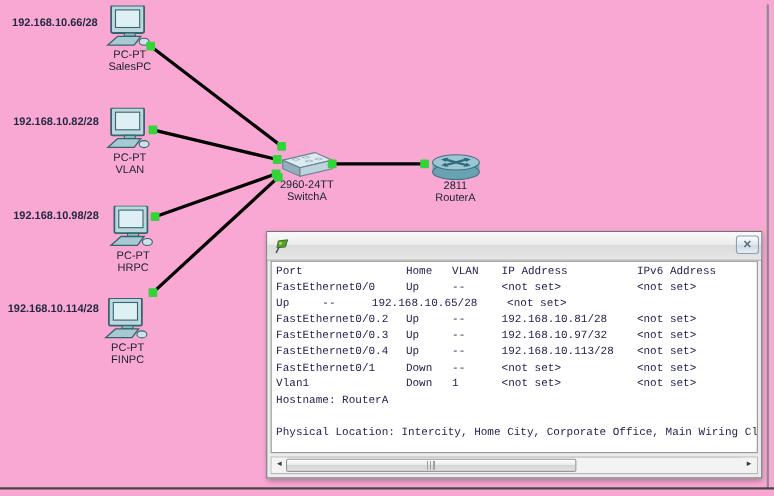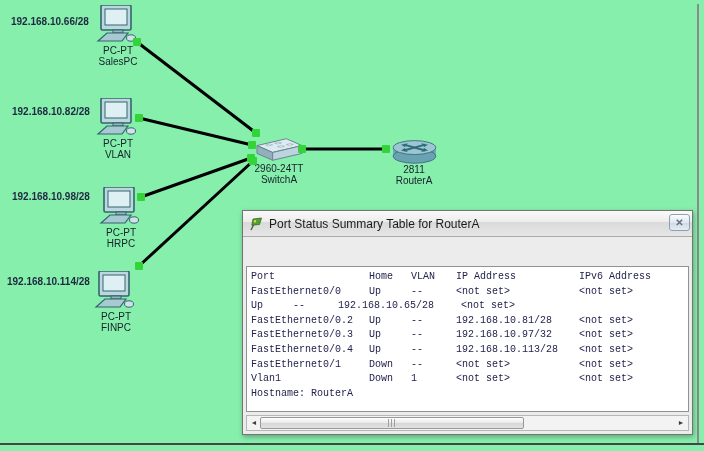--- a/index.html
+++ b/index.html
@@ -1,17 +1,17 @@
 <!DOCTYPE html>
 <html><head>
 <meta charset="utf-8">
 <style>
   html,body{margin:0;padding:0;background:#fff;}
   #screen{
-    position:relative;width:704px;height:451px;background:#86efac;
+    position:relative;width:704px;height:451px;background:#f9a8d4;
     overflow:hidden;font-family:"Liberation Sans",sans-serif;
   }
   
   .shadow-right{position:absolute;left:697px;top:4px;width:2px;height:440px;background:#8b8b8b;}
   .shadow-bottom{position:absolute;left:0px;top:443px;width:704px;height:2px;background:#454545;}
 
   
   svg.layer{position:absolute;left:0;top:0;}
   #links-layer{z-index:1;}
   #dots-layer{z-index:3;}
@@ -34,21 +34,21 @@
     position:absolute;right:2px;top:3px;width:21px;height:17px;box-sizing:border-box;
     border:1px solid #8fa0b4;border-radius:3px;
     background:linear-gradient(#fbfdfe,#dfe7ef 50%,#cdd9e4 51%,#e6edf3);
     color:#5f7183;font-size:10px;font-weight:bold;line-height:15px;text-align:center;cursor:default;
   }
   .win-content{
     position:absolute;left:3px;right:3px;top:26px;bottom:22px;
     background:#ffffff;border:1px solid #919191;
     padding:3px 0 0 4px;overflow:hidden;box-sizing:border-box;
     font-family:"Liberation Mono","DejaVu Sans Mono",monospace;
-    font-size:10px;color:#23234e;margin-top:29px;
+    font-size:10px;color:#23234e;
   }
   .trow{display:flex;height:14.6px;line-height:14.6px;white-space:pre;overflow:hidden;}
   .c-port{flex:none;width:118px;}
   .c-link{flex:none;width:42px;}
   .c-vlan{flex:none;width:45px;}
   .c-ip{flex:none;width:123px;}
   .c-ipv6{flex:1;}
   
   .hscroll{
     position:absolute;left:3px;right:3px;bottom:3px;height:16px;box-sizing:border-box;
@@ -179,21 +179,20 @@
     <rect x="249" y="157" width="8" height="8" rx="1" fill="#35d33a"></rect>
     <rect x="298" y="145" width="8" height="8" rx="1" fill="#35d33a"></rect>
     <rect x="382" y="145" width="8" height="8" rx="1" fill="#35d33a"></rect>
   </svg>
 
   <div class="pt-window">
     <div class="titlebar">
       <svg width="14" height="14">
           <use href="#sym-noteflag"></use>
         </svg>
-      <span class="titlebar-title">Port Status Summary Table for RouterA</span>
     </div>
     <div class="close-btn">
       <span>✕</span>
     </div>
 
     <div class="win-content">
       <div class="trow">
         <span class="c-port">Port</span>
         <span class="c-link">Home</span>
         <span class="c-vlan">VLAN</span>

